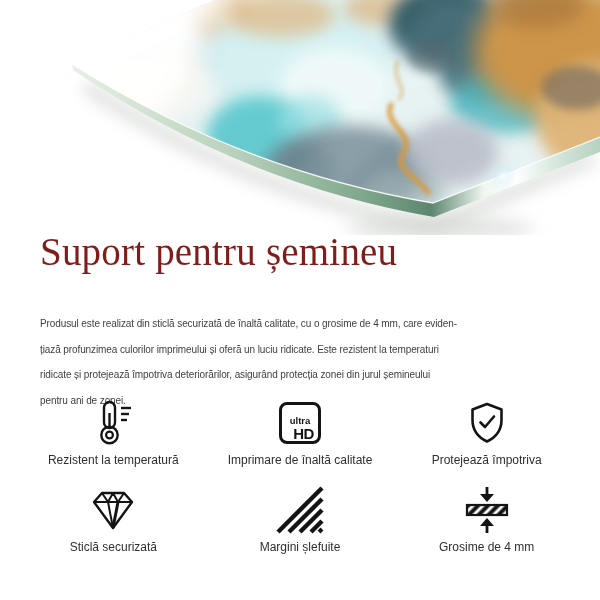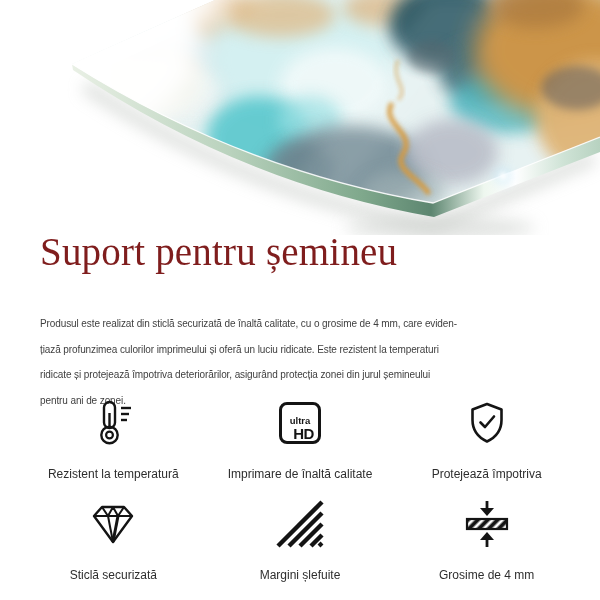--- a/index.html
+++ b/index.html
@@ -8,21 +8,21 @@
   .hero{position:absolute;top:0;left:0;width:600px;height:235px;}
   .headline{position:absolute;top:233px;left:40px;
             font-family:"Liberation Serif","DejaVu Serif",serif;
             font-size:39px;line-height:37px;font-weight:400;color:#7f1d1d;letter-spacing:.2px;}
   .desc{position:absolute;top:311px;left:40px;width:556px;
         font-size:10px;line-height:25.5px;color:#3f3f3f;letter-spacing:-0.1px;white-space:nowrap;}
   .features{position:absolute;top:398px;left:20px;width:560px;
             display:grid;grid-template-columns:repeat(3,1fr);row-gap:18px;}
   .feature{display:flex;flex-direction:column;align-items:center;}
   .icon-wrap{height:50px;display:flex;align-items:center;justify-content:center;}
-  .feature-label{margin-top:19px;font-size:12px;color:#2e2e2e;}
+  .feature-label{margin-top:5px;font-size:12px;color:#2e2e2e;}
   .uhd-box{width:36px;height:36px;border:3px solid #141414;border-radius:8px;
            display:flex;flex-direction:column;align-items:center;justify-content:flex-end;}
   .uhd-top{font-size:9.5px;font-weight:700;line-height:10px;color:#141414;}
   .uhd-bottom{font-size:15px;font-weight:700;line-height:15px;letter-spacing:-0.5px;color:#141414;padding-left:7px;}
   svg{display:block;}
 </style>
 </head>
 <body>
 
 <div class="stage">

